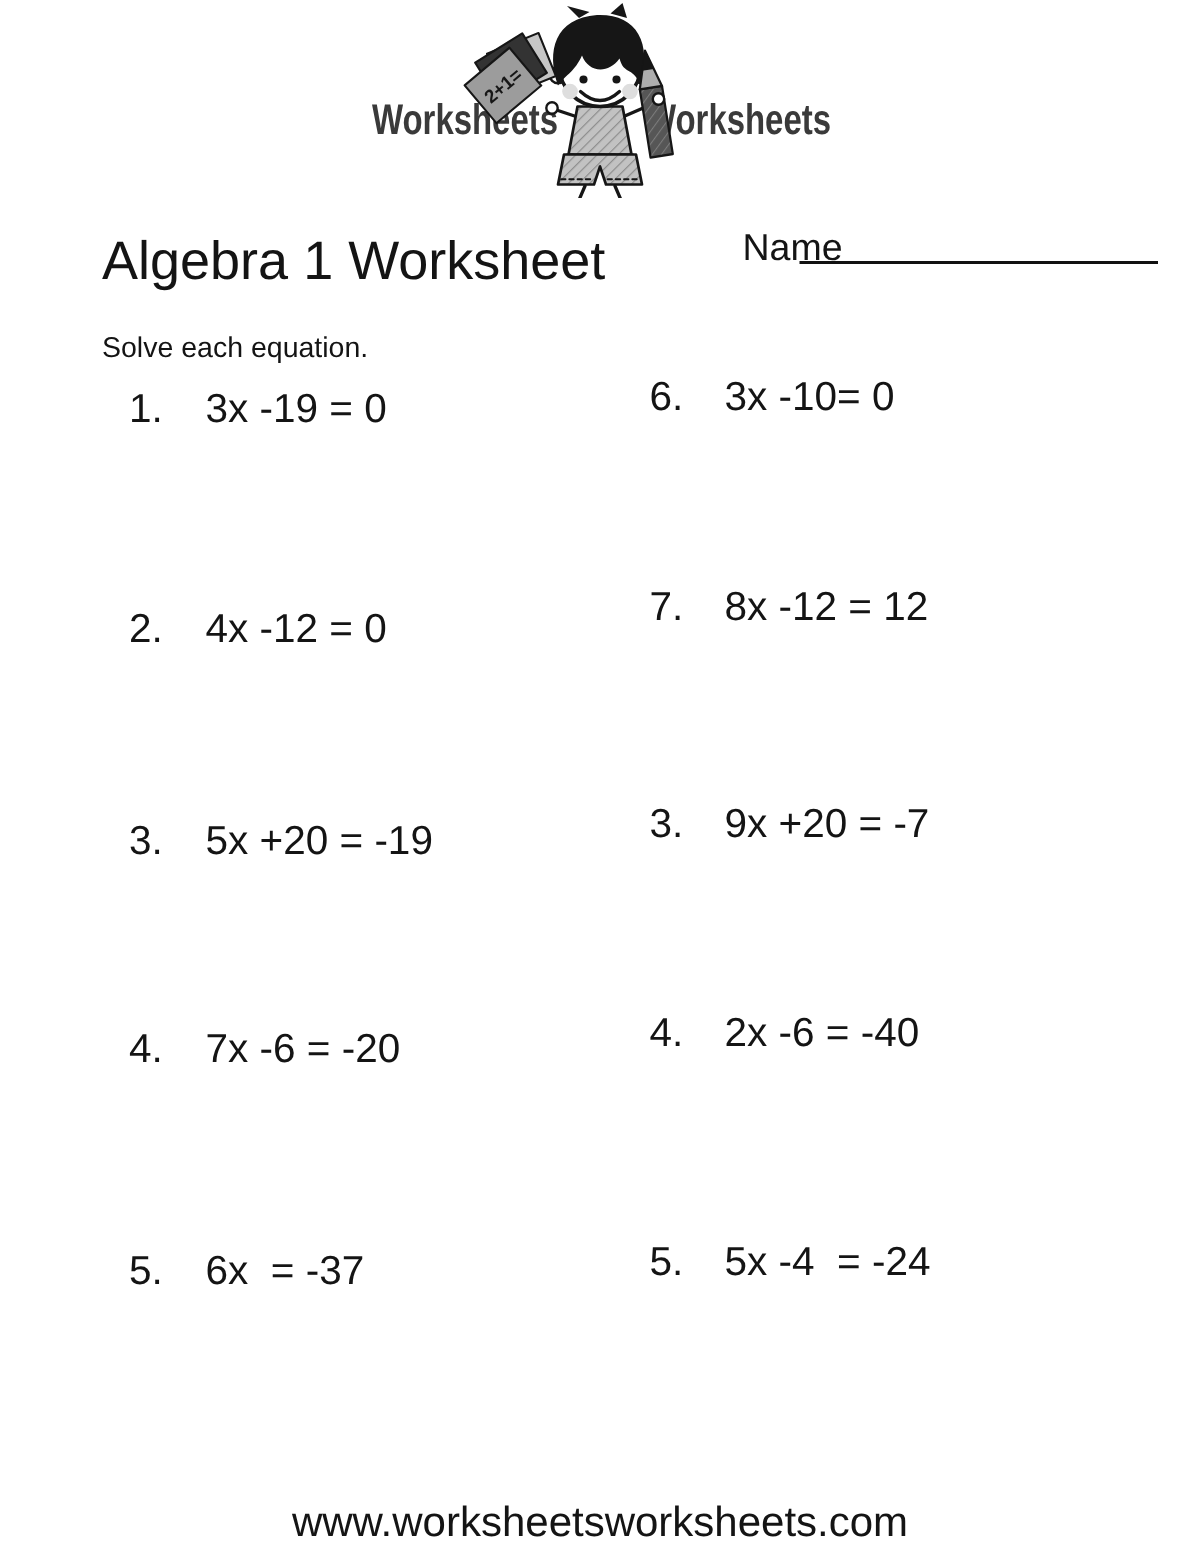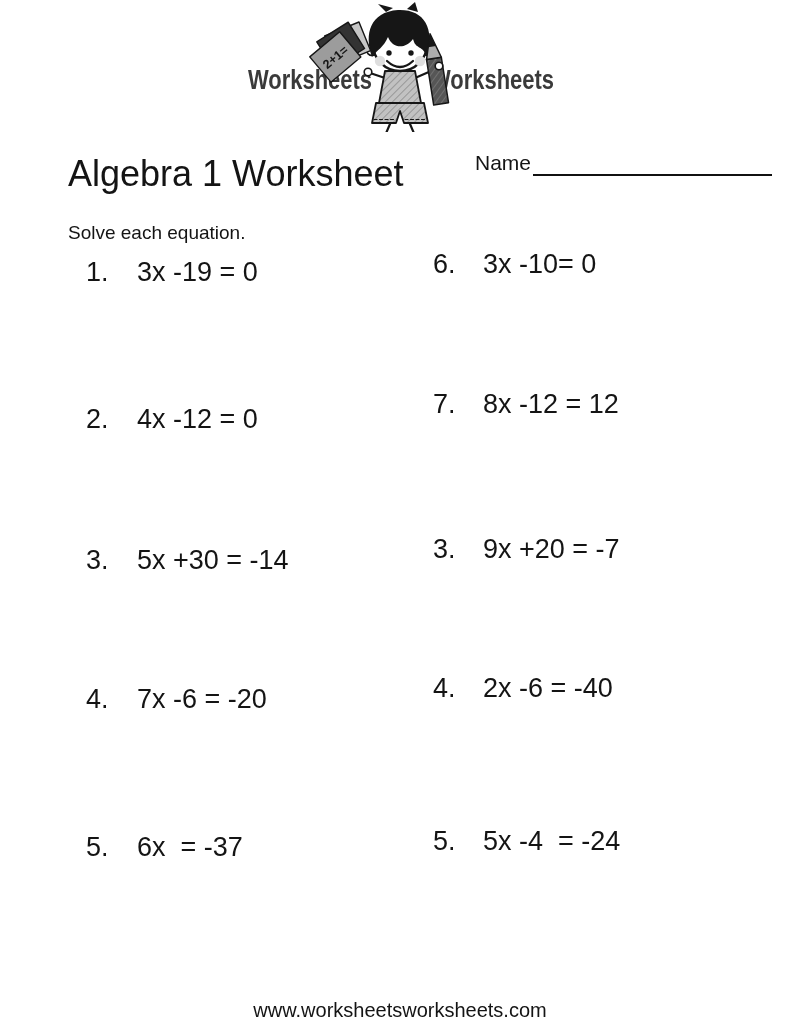--- a/index.html
+++ b/index.html
@@ -2,31 +2,31 @@
 <html><head>
 <meta charset="utf-8">
 <style>
   html,body{margin:0;padding:0;background:#ffffff;}
   #page{
     position:relative;width:800px;height:1035px;background:#ffffff;
     font-family:"Liberation Sans","DejaVu Sans",sans-serif;color:#141414;overflow:hidden;
   }
   #logo{position:absolute;left:232px;top:0;width:336px;height:132px;}
   #title{position:absolute;left:68px;top:153px;font-size:36px;letter-spacing:0;}
-  #name-label{position:absolute;left:475px;top:151px;font-size:21px;}
+  #name-label{position:absolute;left:495px;top:151px;font-size:25px;}
   #name-line{position:absolute;left:533px;top:174px;width:239px;height:2px;background:#111;}
   #instruction{position:absolute;left:68px;top:222px;font-size:19px;}
   .prob{position:absolute;display:flex;font-size:27px;line-height:1.1;color:#141414;}
   .prob .num{display:inline-block;}
   .prob.l{left:86px;}
   .prob.l .num{width:51px;}
   .prob.r{left:433px;}
   .prob.r .num{width:50px;}
   .prob .eq{white-space:pre;}
-  #footer{position:absolute;left:50%;transform:translateX(-50%);top:999px;font-size:20px;white-space:nowrap;}
+  #footer{position:absolute;left:50%;transform:translateX(-50%);top:999px;font-size:28px;white-space:nowrap;}
 </style>
 </head>
 <body>
 
 <div id="page">
 
   <svg id="logo" viewBox="0 0 336 132" xmlns="http://www.w3.org/2000/svg">
     <defs>
       <pattern id="hatch" width="5" height="5" patternUnits="userSpaceOnUse" patternTransform="rotate(45)">
         <rect width="5" height="5" fill="#c2c2c2"></rect>
@@ -96,21 +96,21 @@
   <div class="prob l" style="top:258px">
     <span class="num">1.</span>
     <span class="eq">3x -19 = 0</span>
   </div>
   <div class="prob l" style="top:405px">
     <span class="num">2.</span>
     <span class="eq">4x -12 = 0</span>
   </div>
   <div class="prob l" style="top:546px">
     <span class="num">3.</span>
-    <span class="eq">5x +30 = -14</span>
+    <span class="eq">5x +20 = -19</span>
   </div>
   <div class="prob l" style="top:685px">
     <span class="num">4.</span>
     <span class="eq">7x -6 = -20</span>
   </div>
   <div class="prob l" style="top:833px">
     <span class="num">5.</span>
     <span class="eq">6x  = -37</span>
   </div>
 

